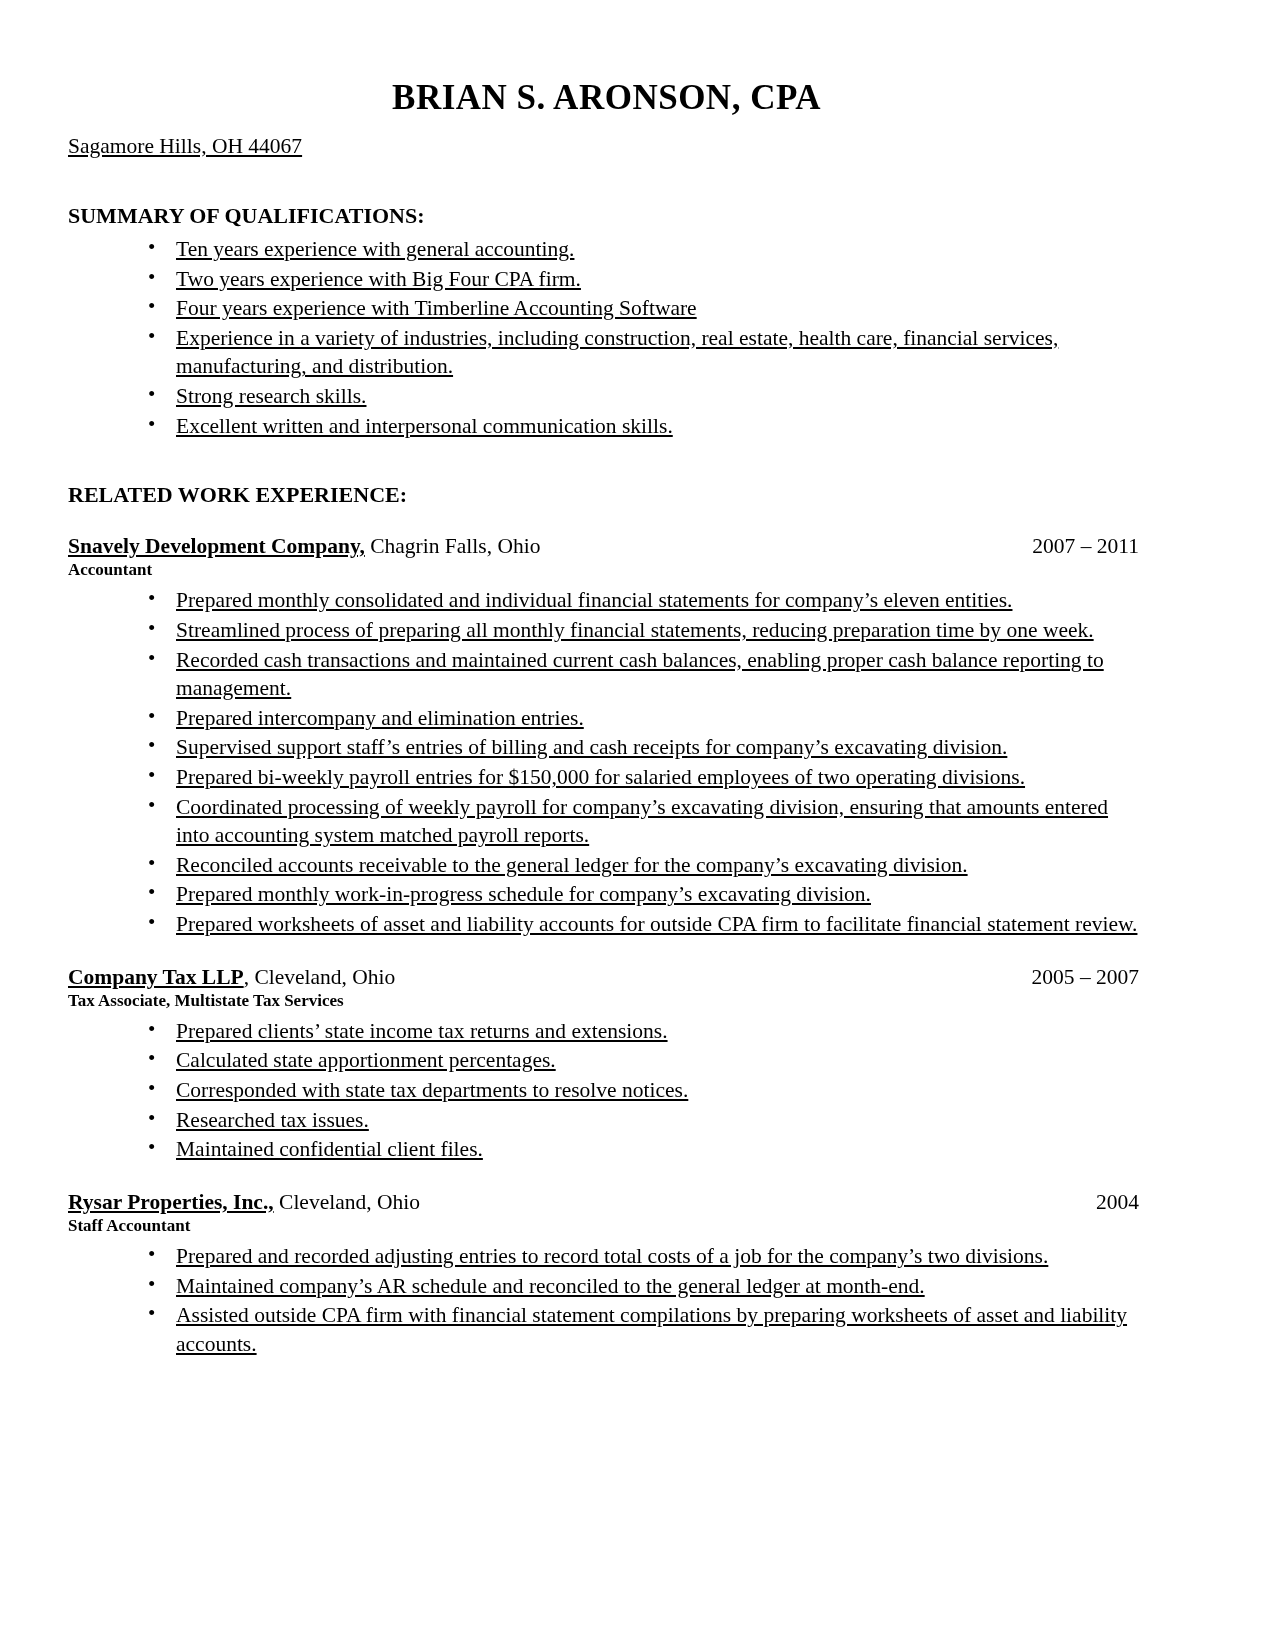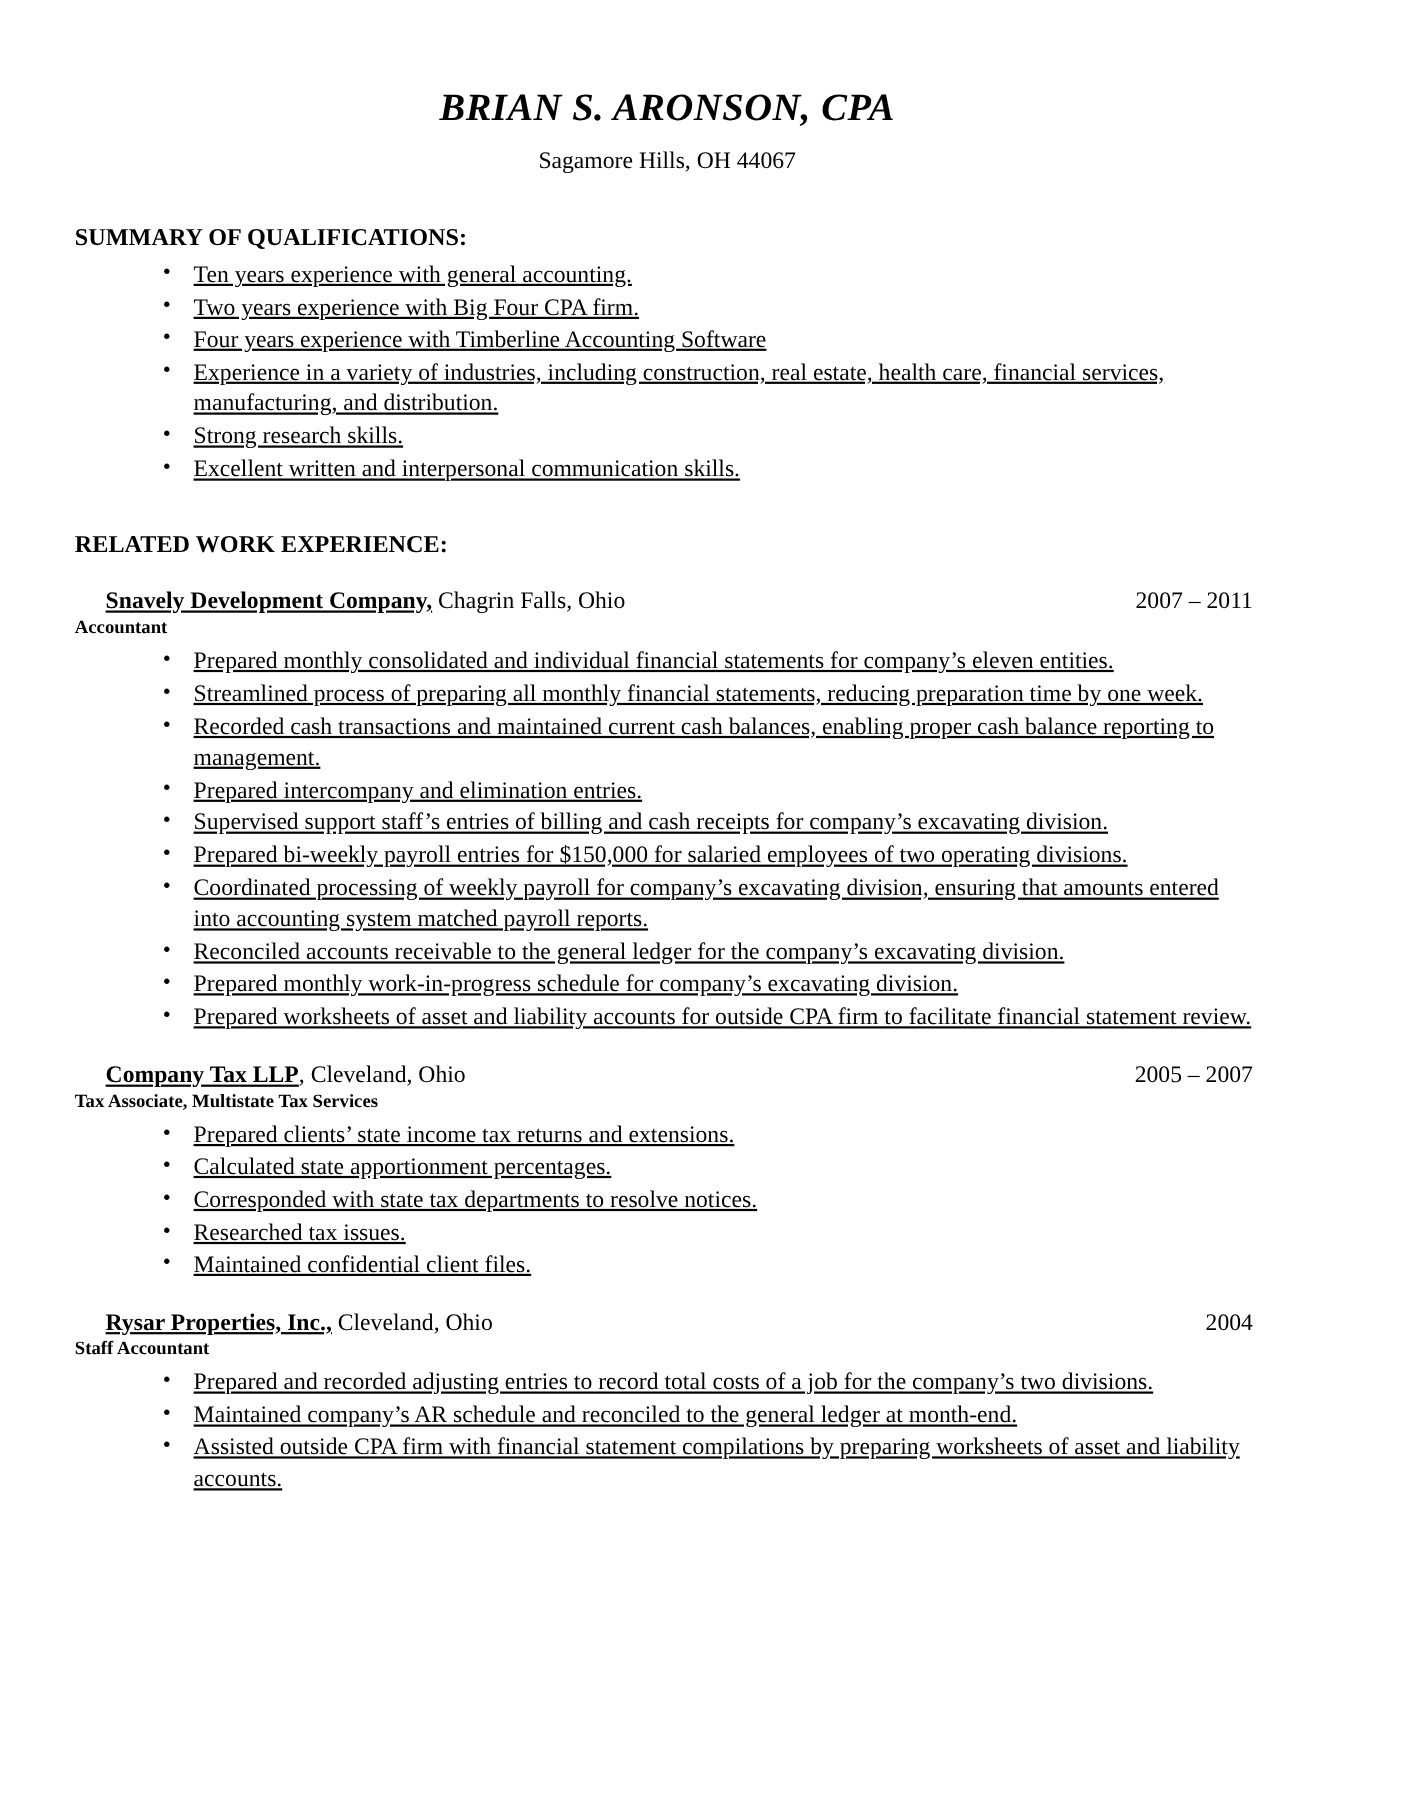--- a/index.html
+++ b/index.html
@@ -29,26 +29,25 @@
     box-sizing: border-box;
     width: 1275px;
   }
   .name {
     text-align: center;
     font-weight: bold;
     font-size: 35px;
     letter-spacing: 0.5px;
     margin-top: 18px;
     margin-bottom: 14px;
-    font-style: italic;
   }
   .contact-line {
-    text-align: center;
     font-size: 21.5px;
     line-height: 1.35;
+    text-decoration: underline;
   }
   .section-title {
     font-weight: bold;
     font-size: 22px;
     margin-top: 42px;
     margin-bottom: 4px;
   }
   ul.bullets {
     list-style: none;
     margin: 6px 0 0 0;
@@ -68,21 +67,20 @@
     left: 80px;
     top: -1px;
     font-size: 21px;
   }
   .job-header {
     display: flex;
     justify-content: space-between;
     align-items: flex-start;
     font-size: 21.5px;
     margin-top: 26px;
-    margin-left: 28px;
   }
   .job-header .left {
     white-space: nowrap;
   }
   .job-header .company {
     font-weight: bold;
     text-decoration: underline;
   }
   .job-header .loc {
     font-weight: normal;

